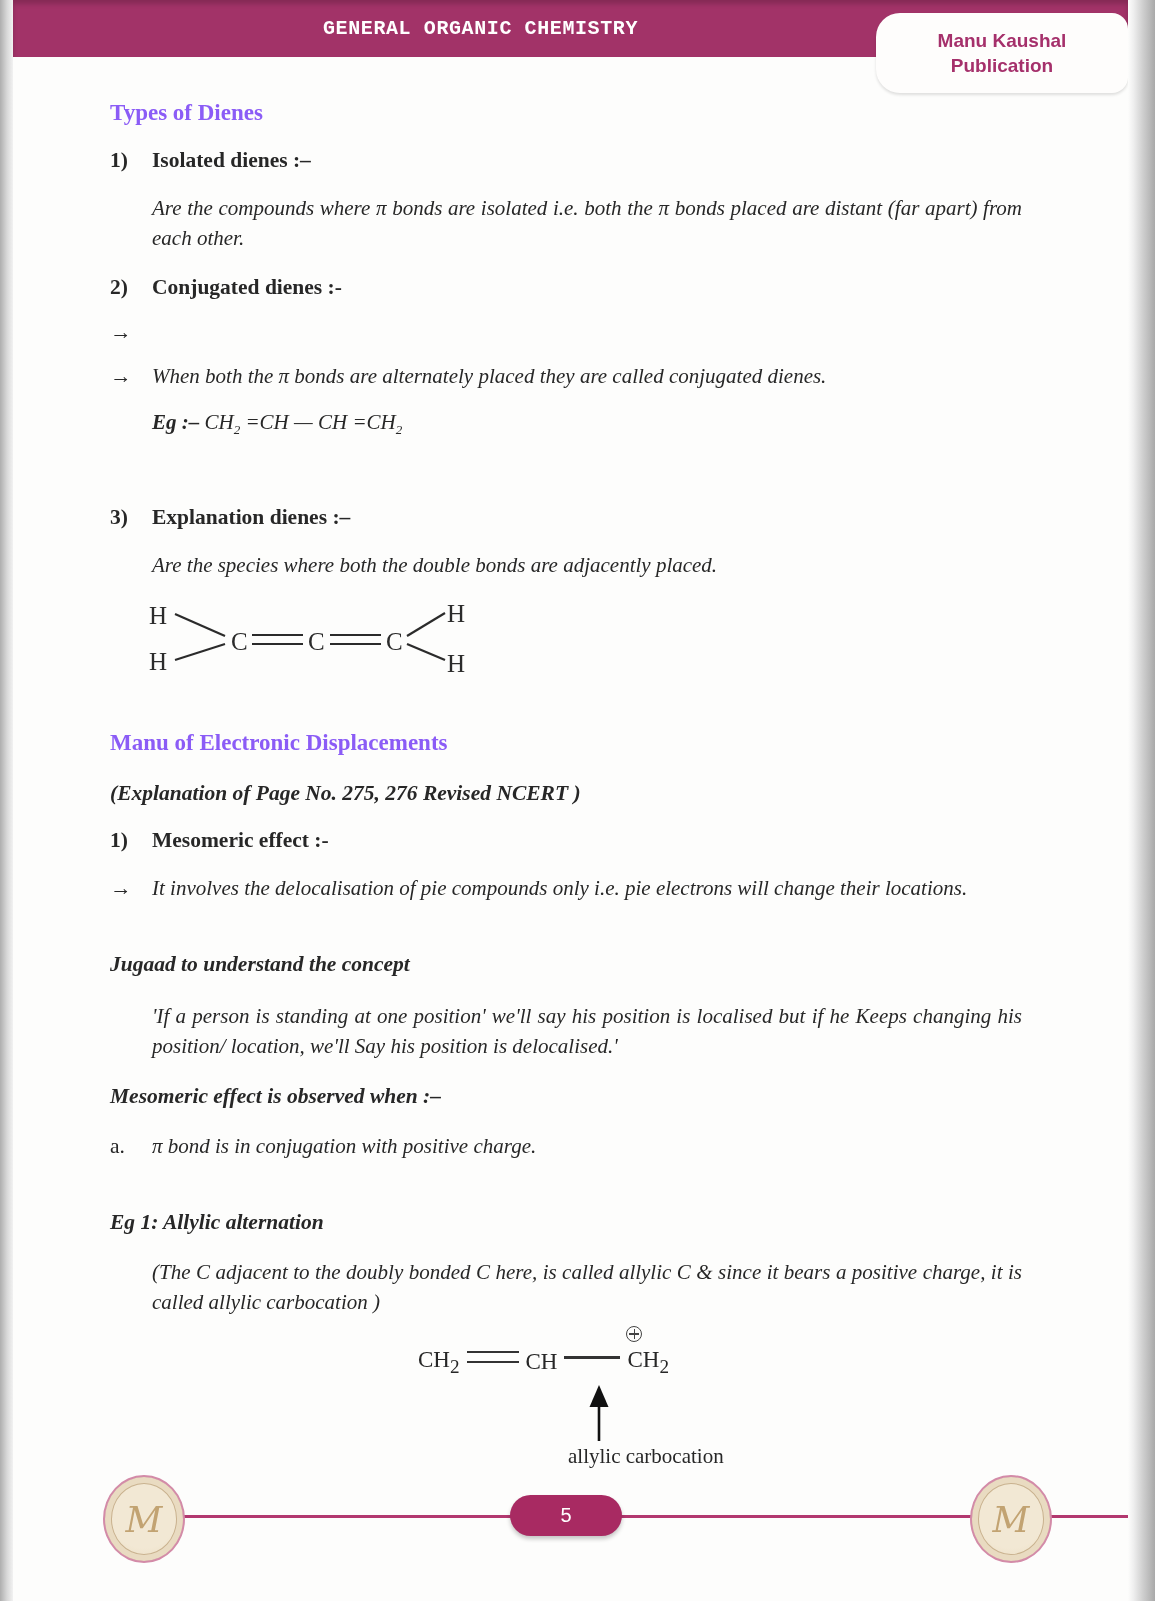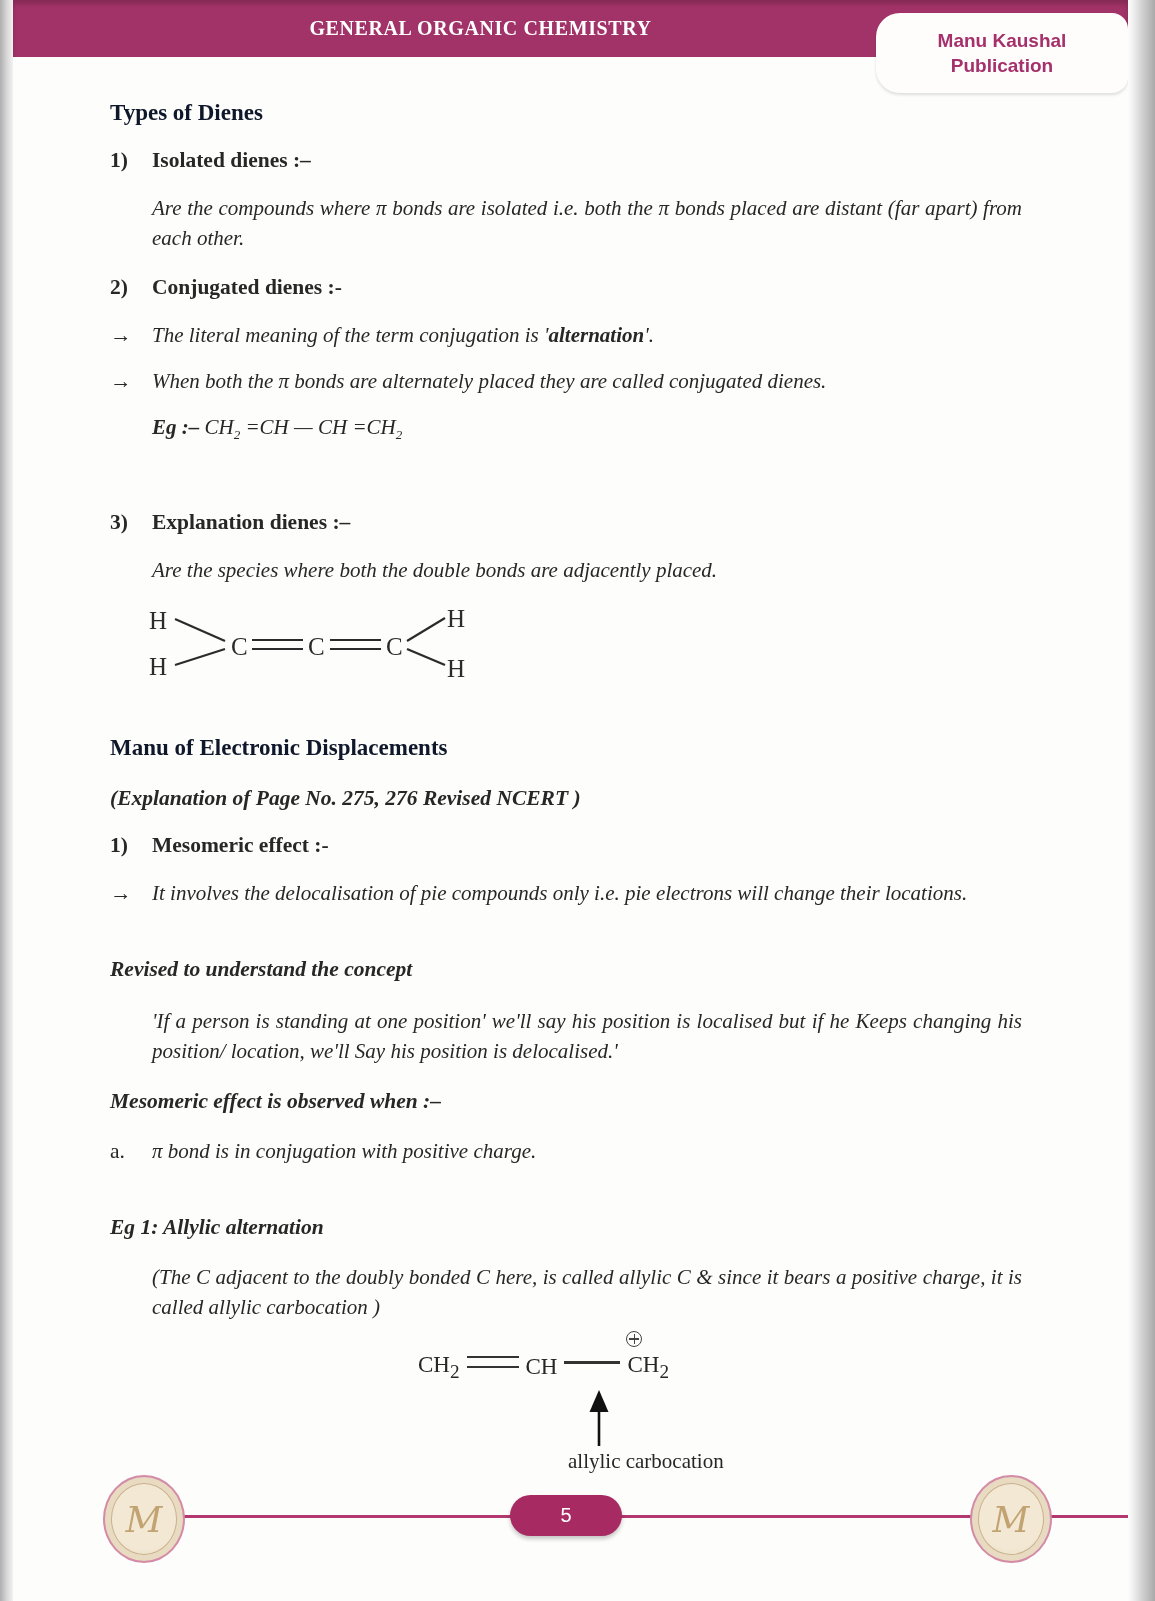--- a/index.html
+++ b/index.html
@@ -11,29 +11,29 @@
   
   .edge-left{position:absolute;left:0;top:0;bottom:0;width:13px;
     background:linear-gradient(to right,#aeaeae,#d9d9d9 55%,#f2f2f2);z-index:5;}
   .edge-right{position:absolute;right:0;top:0;bottom:0;width:27px;
     background:linear-gradient(to left,#a9a9a9,#cfcfcf 45%,#efefef 80%,#fdfdfc);z-index:5;}
   
   .topbar{position:absolute;left:13px;right:27px;top:0;height:57px;background:#a23368;
     box-shadow:inset 0 4px 5px rgba(0,0,0,.18);}
   .topbar .title{
     height:57px;line-height:57px;text-align:center;color:#fff;
-    font-family:Liberation Serif, serif;font-weight:bold;font-size:20px;letter-spacing:.6px;
+    font-family:Liberation Mono, monospace;font-weight:bold;font-size:20px;letter-spacing:.6px;
     padding-right:180px;}
   .pub-box{position:absolute;right:27px;top:13px;width:252px;height:80px;background:#fefdfc;
     border-radius:24px 16px 16px 24px;display:flex;flex-direction:column;align-items:center;justify-content:center;
     color:#a5306b;font-family:"Liberation Sans", sans-serif;font-weight:bold;font-size:19px;line-height:1.32;
     box-shadow:0 2px 3px rgba(0,0,0,.12);z-index:4;}
   
   .content{position:absolute;left:110px;right:133px;top:0;}
-  .h-mag{color:#0f172a;font-weight:bold;font-size:23px;margin:0;}
+  .h-mag{color:#8b5cf6;font-weight:bold;font-size:23px;margin:0;}
   .row{display:flex;align-items:baseline;}
   .numcol{flex:0 0 42px;font-weight:bold;font-size:21.5px;}
   .itm{font-weight:bold;font-size:21.5px;}
   .body{font-size:21px;line-height:30px;margin:0;font-style:italic;}
   .indent{margin-left:42px;}
   .just{text-align:justify;}
   .b{font-weight:bold;}
   .eg{font-size:21px;}
   .eg .eglab{font-weight:bold;}
   .eg sub, .formula sub{font-size:13px;}
@@ -97,21 +97,20 @@
       <span class="itm">Isolated dienes :–</span>
     </div>
     <p class="body indent just mb22">Are the compounds where π bonds are isolated i.e. both the π bonds placed are distant (far apart) from each other.</p>
 
     <div class="row mb20">
       <span class="numcol">2)</span>
       <span class="itm">Conjugated dienes :-</span>
     </div>
     <div class="row mb16">
       <span class="numcol" style="font-weight:normal">→</span>
-      <span class="body"><span>The literal meaning of the term conjugation is '</span><span class="b">alternation</span><span>'.</span></span>
     </div>
     <div class="row mb16">
       <span class="numcol" style="font-weight:normal">→</span>
       <span class="body">When both the π bonds are alternately placed they are called conjugated dienes.</span>
     </div>
     <p class="body indent eg mb60" style="margin-top:8px"><span class="eglab">Eg :–</span> <span class="formula"><span>CH</span><sub>2</sub><span> =</span><span>CH</span><span> — </span><span>CH</span><span> =</span><span>CH</span><sub>2</sub></span></p>
 
     <div class="row mb20">
       <span class="numcol">3)</span>
       <span class="itm">Explanation dienes :–</span>
@@ -141,21 +140,21 @@
 
     <div class="row mb20">
       <span class="numcol">1)</span>
       <span class="itm">Mesomeric effect :-</span>
     </div>
     <div class="row mb46">
       <span class="numcol" style="font-weight:normal">→</span>
       <span class="body">It involves the delocalisation of pie compounds only i.e. pie electrons will change their locations.</span>
     </div>
 
-    <p class="body b mb22" style="font-size:21.5px">Revised to understand the concept</p>
+    <p class="body b mb22" style="font-size:21.5px">Jugaad to understand the concept</p>
     <p class="body indent just mb20">'If a person is standing at one position' we'll say his position is localised but if he Keeps changing his position/ location, we'll Say his position is delocalised.'</p>
 
     <p class="body b mb20" style="font-size:21.5px">Mesomeric effect is observed when :–</p>
     <div class="row mb46">
       <span class="numcol" style="font-weight:normal">a.</span>
       <span class="body">π bond is in conjugation with positive charge.</span>
     </div>
 
     <p class="body b mb20" style="font-size:21.5px">Eg 1: Allylic alternation</p>
     <p class="body indent just mb30">(The C adjacent to the doubly bonded C here, is called allylic C &amp; since it bears a positive charge, it is called allylic carbocation )</p>

